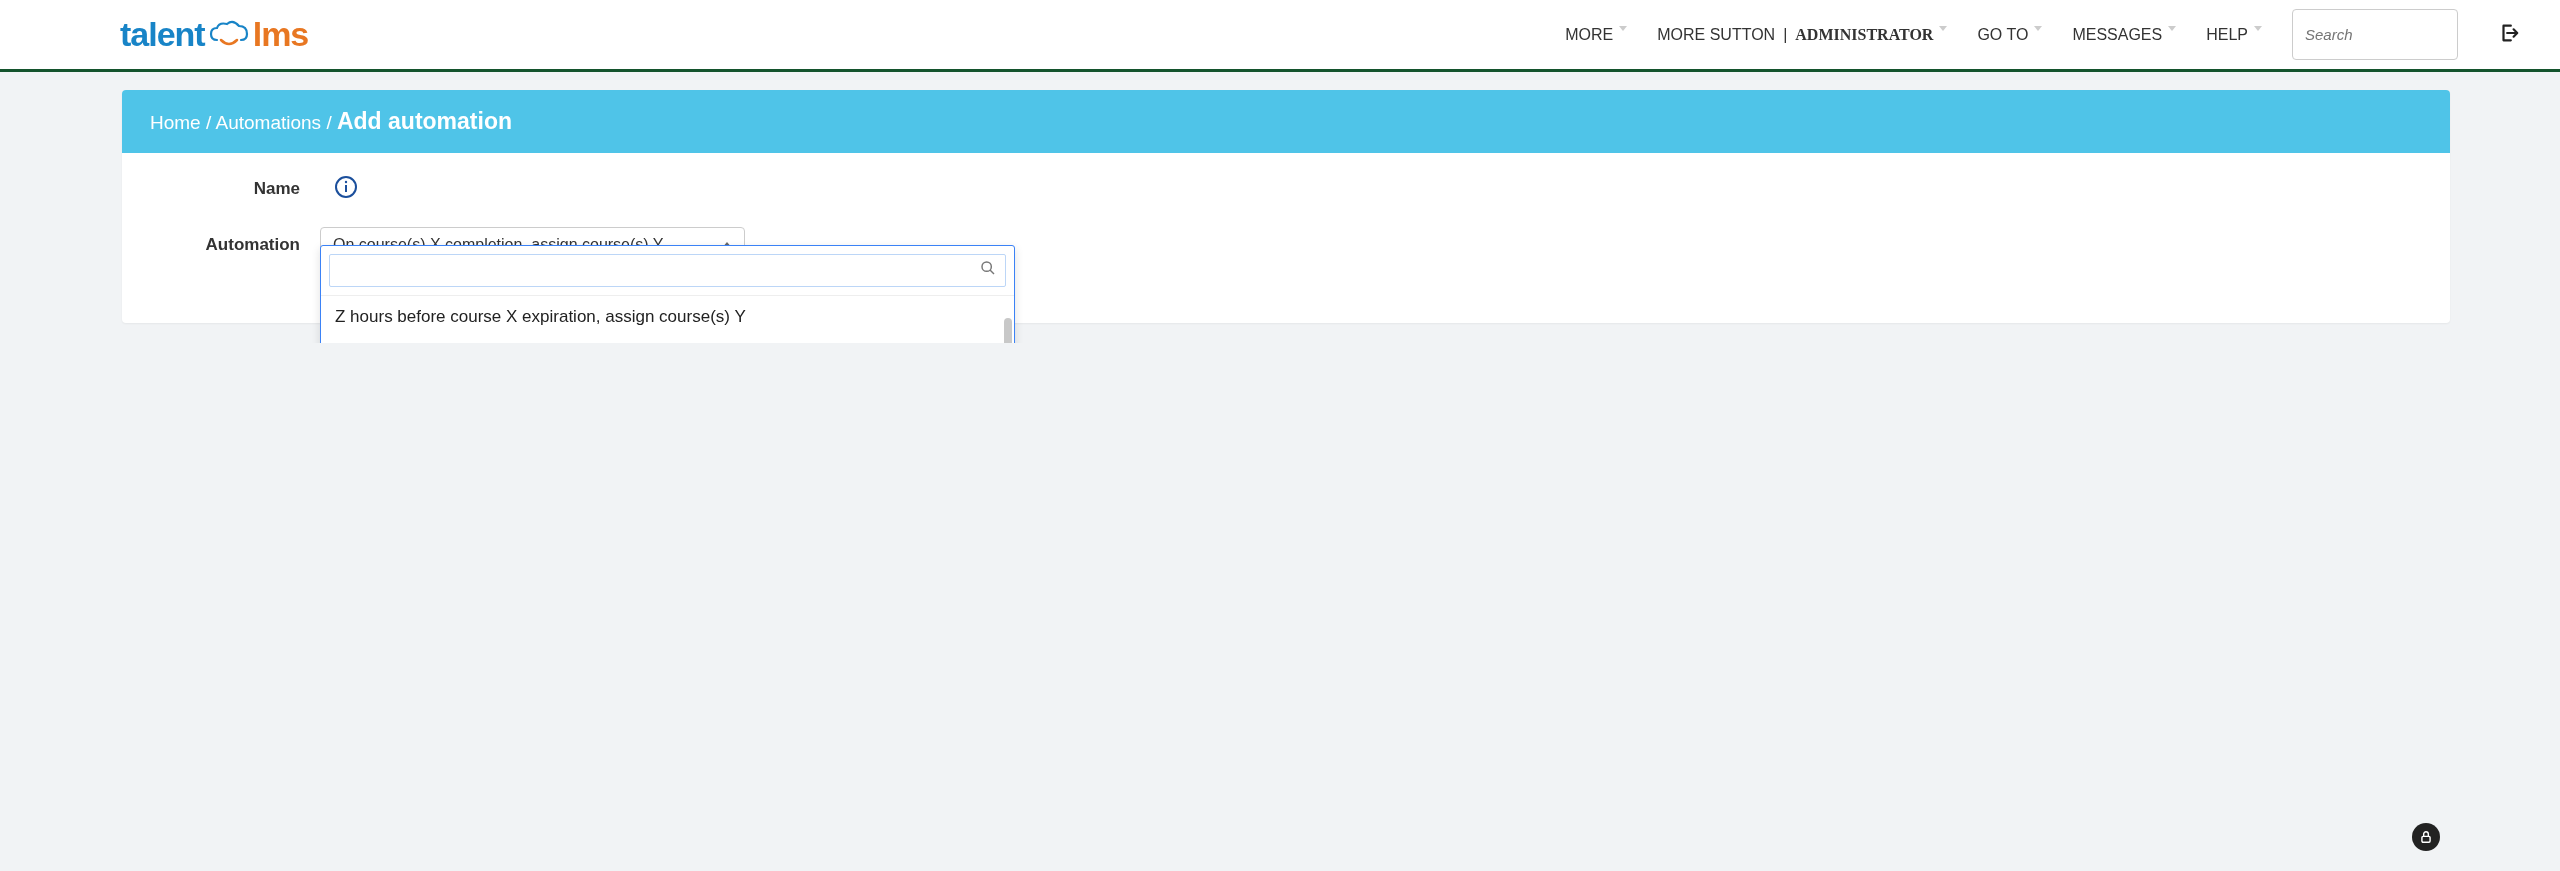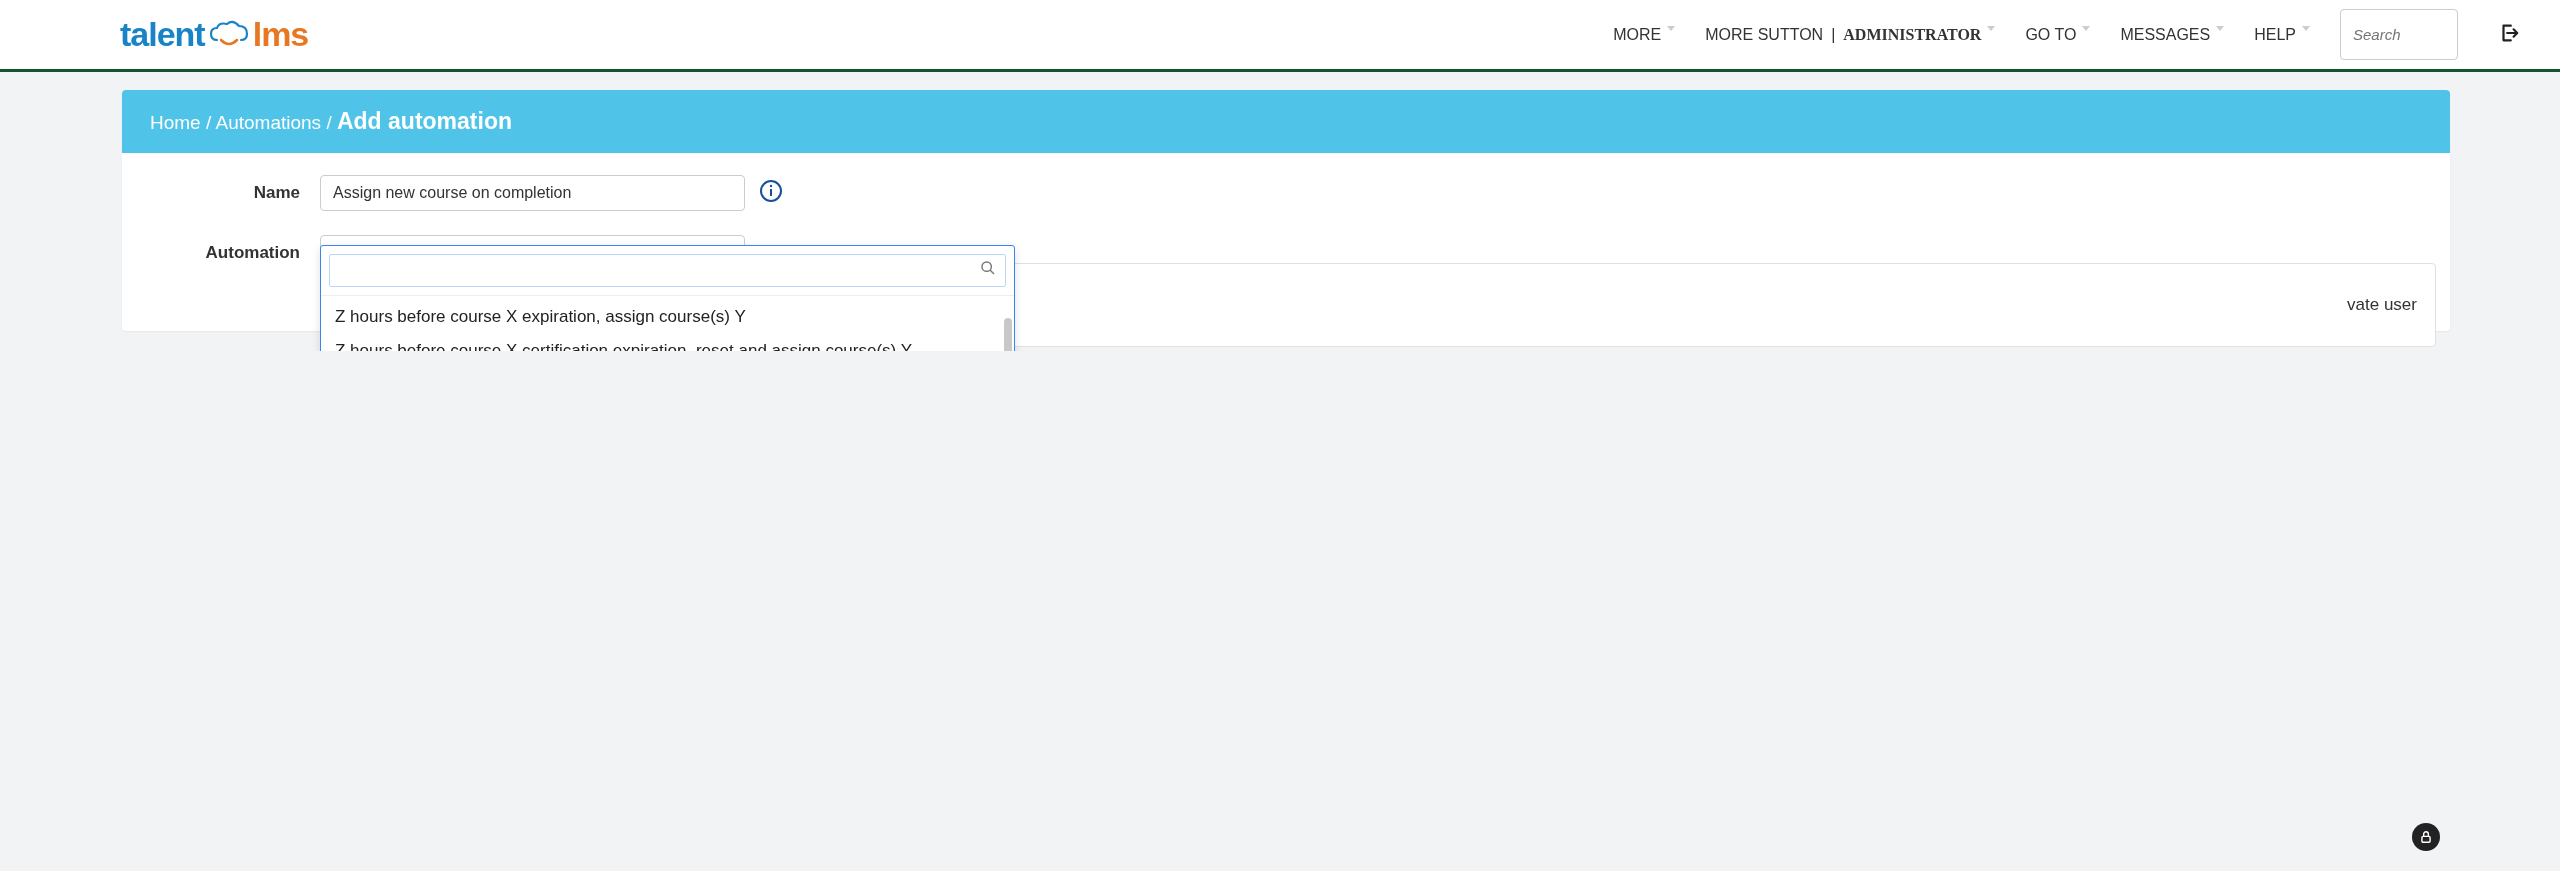--- a/index.html
+++ b/index.html
@@ -38,21 +38,21 @@
     width: 0; height: 0;
     border-left: 4px solid transparent;
     border-right: 4px solid transparent;
     border-top: 5px solid #ccc;
   }
   .nav-item b { font-weight: 700; font-family: Liberation Serif, serif; }
   .search-box {
     border: 1px solid #ccc;
     border-radius: 4px;
     padding: 16px 12px;
-    width: 118px;
+    width: 166px;
     font-size: 15px;
     color: #888;
     font-style: italic;
   }
   .logout-icon { cursor: pointer; margin-left: 10px; }
 
   .page-wrap { padding: 18px 110px 20px 110px; }
   .card {
     background: #fff;
     border-radius: 4px;
@@ -257,40 +257,36 @@
     <div class="card-header">
       <a href="#">Home</a>
       <span> / </span>
       <a href="#">Automations</a>
       <span> / </span>
       <span class="current">Add automation</span>
     </div>
     <div class="card-body">
       <div class="form-row">
         <div class="form-label">Name</div>
-        <input class="text-input" value="Assign new course on completion" style="">
         <span class="info-icon">
           <svg width="24" height="24" viewBox="0 0 24 24" fill="none" stroke="#1b4f9c" stroke-width="2">
             <circle cx="12" cy="12" r="10"></circle>
             <line x1="12" y1="10" x2="12" y2="17"></line>
             <circle cx="12" cy="7" r="1.2" fill="#1b4f9c" stroke="none"></circle>
           </svg>
         </span>
       </div>
       <div class="form-row" style="margin-bottom:0;">
         <div class="form-label">Automation</div>
         <div class="select-display">
           <span>On course(s) X completion, assign course(s) Y</span>
           <span class="tri-up"></span>
         </div>
       </div>
 
-      <div class="behind-box">
-        <span>vate user</span>
-      </div>
 
       <div class="divider-line"></div>
 
       <div class="dropdown-panel">
         <div class="dd-search-wrap">
           <input class="dd-search" style="">
           <span class="dd-search-icon">
             <svg width="16" height="16" viewBox="0 0 24 24" fill="none" stroke="#777" stroke-width="2.2">
               <circle cx="10" cy="10" r="7"></circle>
               <line x1="15" y1="15" x2="21" y2="21"></line>

